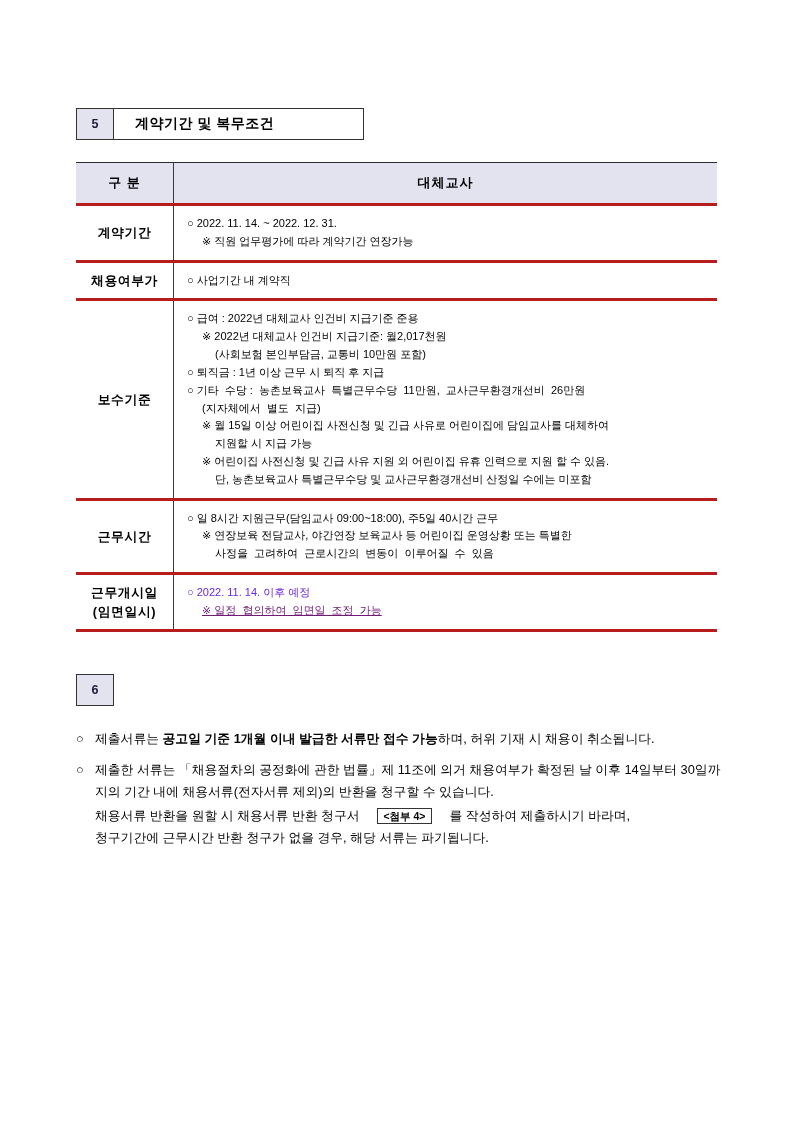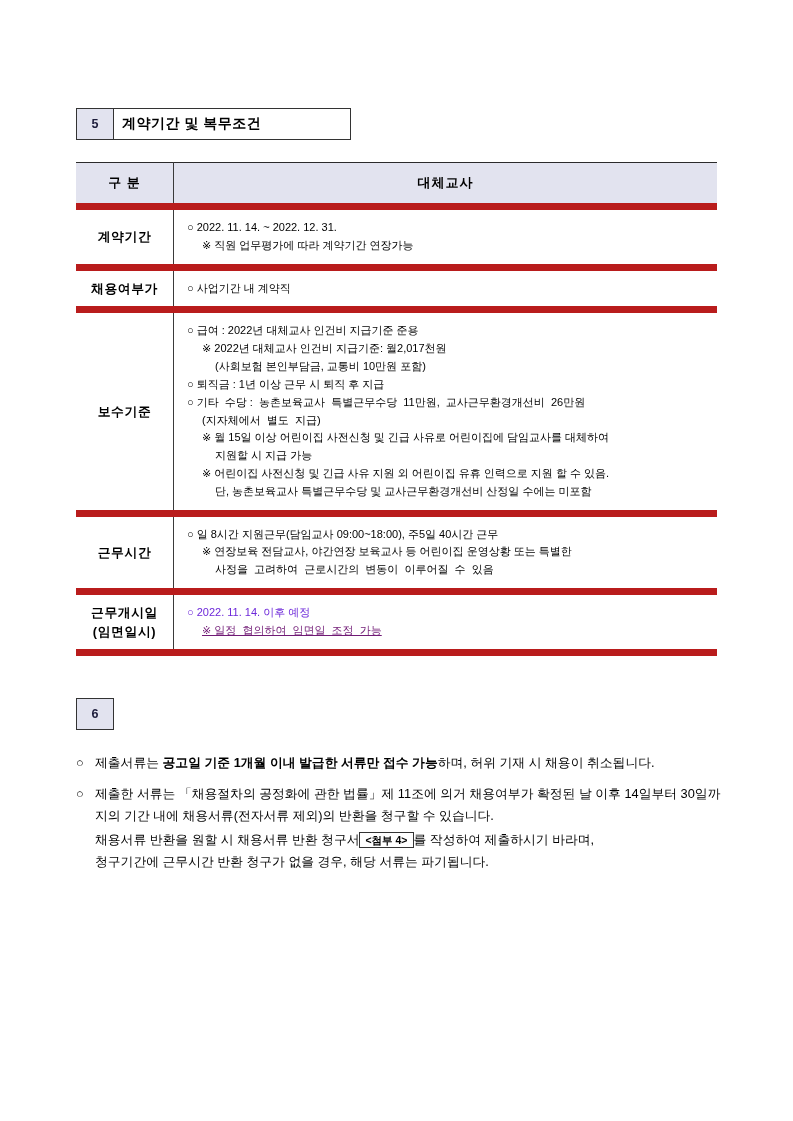--- a/index.html
+++ b/index.html
@@ -39,35 +39,35 @@
     font-size: 12.5px;
     font-weight: bold;
     color: #1c1c3a;
   }
   .section-title-box {
     width: 228px;
     border: 1px solid #333333;
     border-left: none;
     display: flex;
     align-items: center;
-    padding-left: 8px;
+    padding-left: 21px;
     font-size: 14px;
     font-weight: bold;
     letter-spacing: 0.5px;
   }
 
   
   table.info {
     width: 641px;
     border-collapse: collapse;
     table-layout: fixed;
   }
   table.info th, table.info td {
     border-top: 1px solid #3a3a3a;
-    border-bottom: 7px solid #b91c1c;
+    border-bottom: 3px solid #b91c1c;
     vertical-align: middle;
   }
   table.info thead th {
     background: #e2e3ef;
     height: 38px;
     font-size: 13px;
     font-weight: bold;
     letter-spacing: 1px;
     border-top: 1.6px solid #2b2b2b;
   }
@@ -115,21 +115,21 @@
   .etc-body { flex: 1 1 auto; }
   .b { font-weight: bold; }
   .attach-box {
     display: inline-block;
     border: 1px solid #333333;
     padding: 0px 5px;
     font-size: 10.5px;
     font-weight: bold;
     line-height: 1.35;
     vertical-align: middle;
-    margin: 0 0;
+    margin: 0 18px;
   }
 </style>
 </head>
 <body>
 
 <div class="page">
 
   <div class="section-head">
     <div class="section-num">5</div>
     <div class="section-title-box">계약기간 및 복무조건</div>

